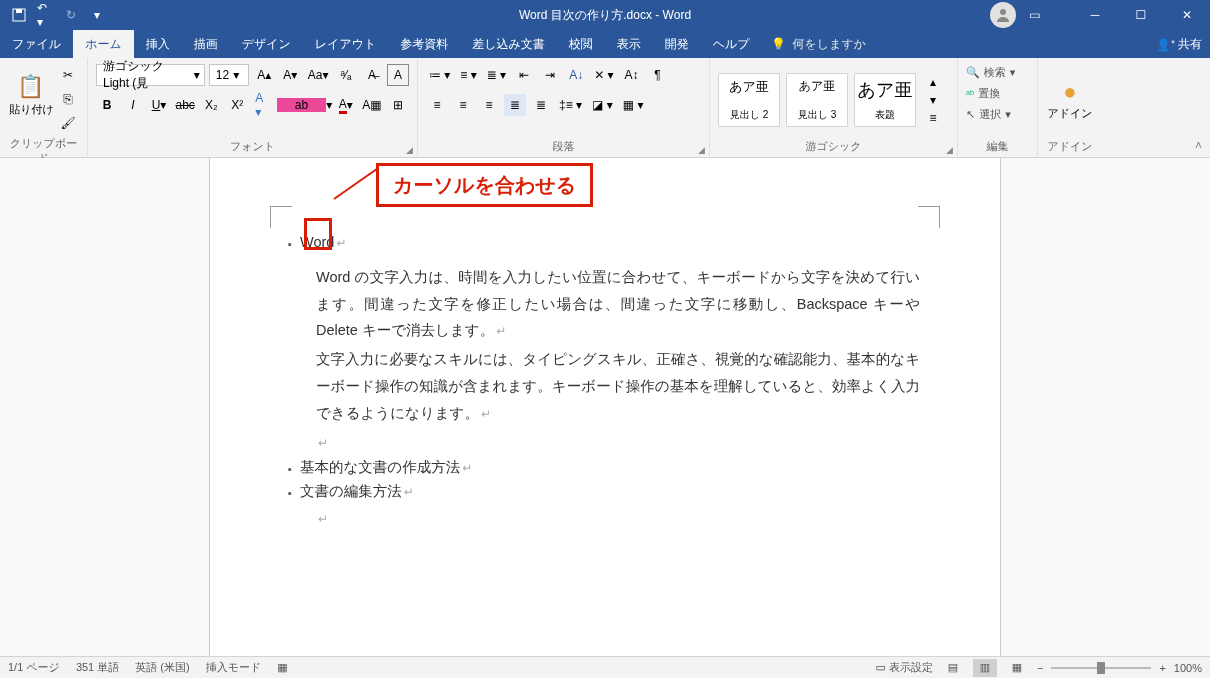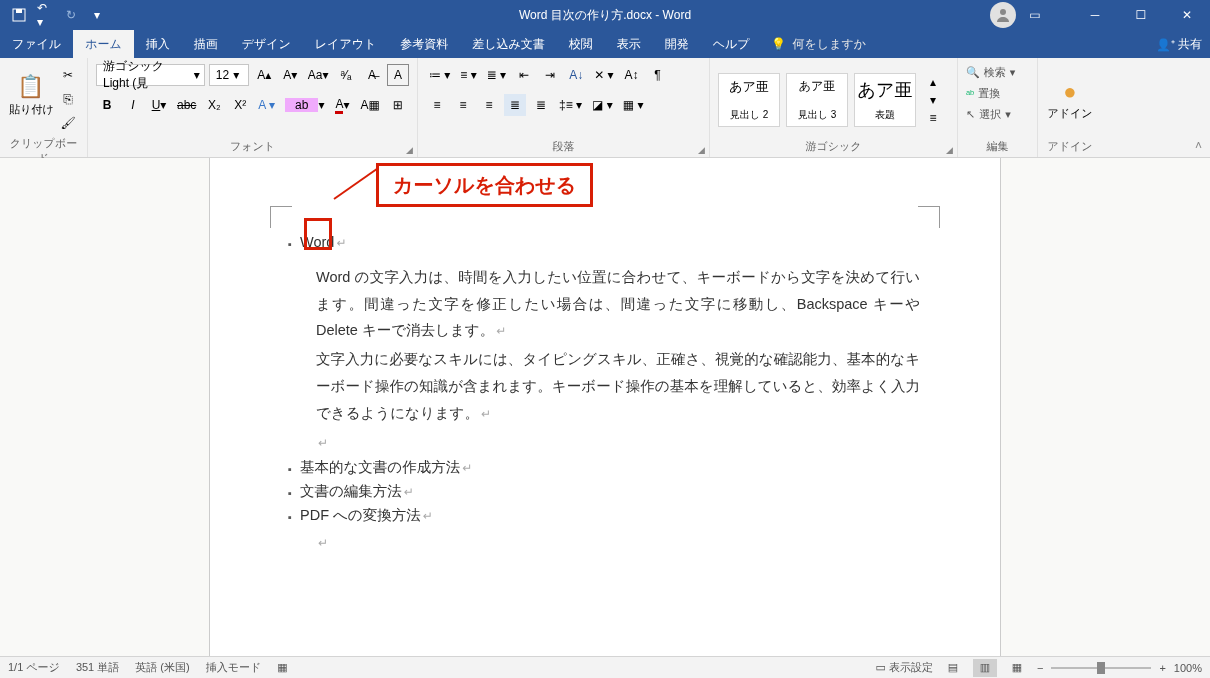--- a/index.html
+++ b/index.html
@@ -153,21 +153,21 @@
         <span class="btn">
             <i>I</i>
           </span>
         <span class="btn"><u>U</u> ▾</span>
         <span class="btn">
             <s>abc</s>
           </span>
         <span class="btn">X₂</span>
         <span class="btn">X²</span>
         <span class="btn" style="color:#3a78c9">A ▾</span>
-        <span class="btn"><span style="background:#f0abfc;padding:0 10px">ab</span> ▾</span>
+        <span class="btn"><span style="background:#ec4899;padding:0 18px">ab</span> ▾</span>
         <span class="btn"><span style="border-bottom:3px solid #c00">A</span> ▾</span>
         <span class="btn">A▦</span>
         <span class="btn">⊞</span>
       </div>
     </div>
     <div class="label"><span>フォント</span><span class="launcher">◢</span></div>
   </div>
 
   <div class="group" style="width:292px">
     <div class="rows">
@@ -263,21 +263,20 @@
     <div class="callout-line" style="top:40px;left:124px;width:54px;transform:rotate(-35deg);"></div>
     <div class="cursor-box" style="top:60px;left:94px;width:28px;height:32px;"></div>
 
     <div class="para"><span>Word</span><span class="pmark"></span></div>
     <div style="height:8px"></div>
     <div class="body-text"><span>Word の文字入力は、時間を入力したい位置に合わせて、キーボードから文字を決めて行います。間違った文字を修正したい場合は、間違った文字に移動し、Backspace キーや Delete キーで消去します。</span><span class="pmark"></span></div>
     <div class="body-text"><span>文字入力に必要なスキルには、タイピングスキル、正確さ、視覚的な確認能力、基本的なキーボード操作の知識が含まれます。キーボード操作の基本を理解していると、効率よく入力できるようになります。</span><span class="pmark"></span></div>
     <div class="body-text"><span class="pmark"></span></div>
     <div class="para"><span>基本的な文書の作成方法</span><span class="pmark"></span></div>
     <div class="para"><span>文書の編集方法</span><span class="pmark"></span></div>
-    <div class="para"><span>PDF への変換方法</span><span class="pmark"></span></div>
     <div class="body-text"><span class="pmark"></span></div>
   </div>
 </div>
 
 <div class="statusbar">
   <span class="sitem">1/1 ページ</span>
   <span class="sitem">351 単語</span>
   <span class="sitem">英語 (米国)</span>
   <span class="sitem">挿入モード</span>
   <span class="sitem">▦</span>

